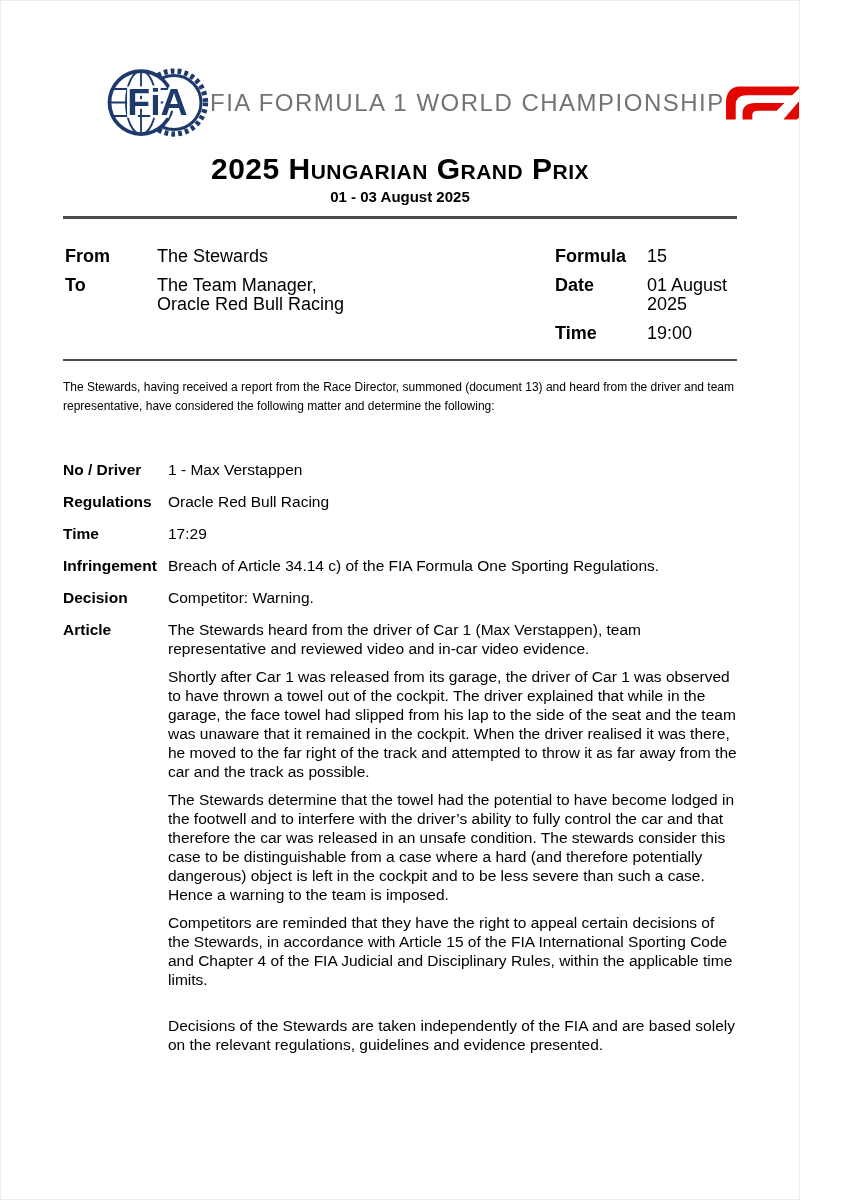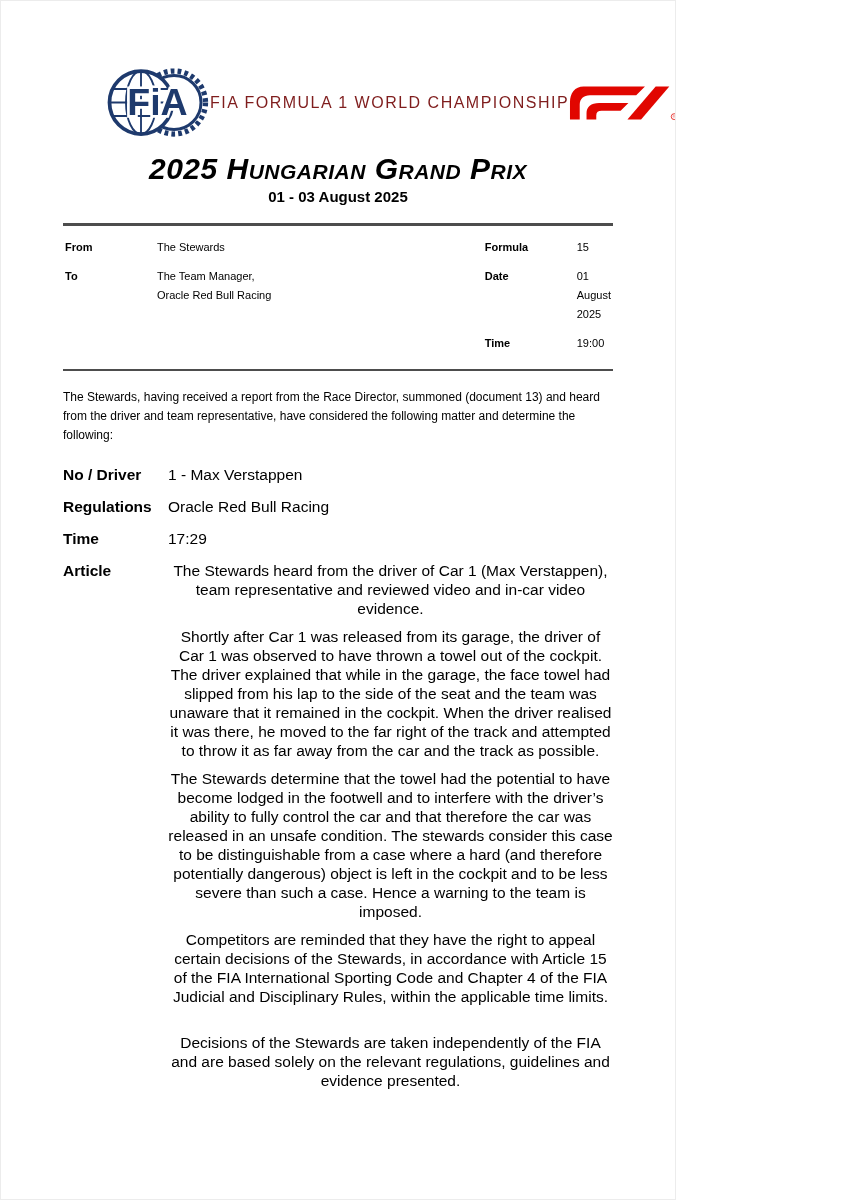--- a/index.html
+++ b/index.html
@@ -1,60 +1,60 @@
 <!DOCTYPE html>
 <html><head>
 <meta charset="utf-8">
 <style>
   html,body{margin:0;padding:0;background:#fff;}
   .page{
-    width:676px;height:1200px;box-sizing:border-box;
+    width:800px;height:1200px;box-sizing:border-box;
     border:1px solid #ececec;background:#fff;
     font-family:"Liberation Sans",sans-serif;color:#000;
     overflow:hidden;position:relative;
   }
   .content{padding:0 62px;}
 
   
   .doc-header{display:flex;align-items:center;margin-top:64px;}
   .fia-logo{margin-left:42px;flex-shrink:0;}
   .championship-title{
-    flex:1;text-align:center;font-size:16px;letter-spacing:1.5px;
-    color:#7f1d1d;font-weight:400;white-space:nowrap;
+    flex:1;text-align:center;font-size:24px;letter-spacing:1.5px;
+    color:#737373;font-weight:400;white-space:nowrap;
   }
   .f1-logo{margin-right:24px;flex-shrink:0;}
 
   
   .title-block{text-align:center;margin-top:12px;}
   .gp-title{
     font-variant:small-caps;font-weight:bold;font-size:30px;
-    letter-spacing:0.5px;line-height:1.1;font-style:italic;
+    letter-spacing:0.5px;line-height:1.1;
   }
   .event-dates{font-weight:bold;font-size:15px;margin-top:3px;}
 
   
   .info-table{
-    margin-top:18px;display:flex;
+    margin-top:11px;display:flex;
     border-top:3px solid #4d4d4d;border-bottom:2px solid #4d4d4d;
-    padding:12px 2px 16px 2px;font-size:11px;line-height:19px;
+    padding:28px 2px 16px 2px;font-size:18px;line-height:19px;
   }
   .info-left{width:490px;box-sizing:border-box;}
   .info-right{flex:1;}
   .info-row{display:flex;margin-bottom:10px;}
   .info-row:last-child{margin-bottom:0;}
   .info-label{width:92px;flex-shrink:0;font-weight:bold;}
   .info-value{flex:1;white-space:pre-line;}
 
   
   .intro{margin-top:17px;font-size:12px;line-height:19px;}
-  .details{margin-top:20px;}
+  .details{margin-top:44px;}
   .detail-row{display:flex;margin-bottom:13px;font-size:15.5px;line-height:19px;}
   .detail-label{width:105px;flex-shrink:0;font-weight:bold;}
   .detail-value{flex:1;}
-  .reason-paragraphs p{margin:0 0 9px 0;text-align:center;}
+  .reason-paragraphs p{margin:0 0 9px 0;}
   .reason-paragraphs p.extra-gap{margin-top:27px;}
 </style>
 </head>
 <body>
 
 <div class="page">
   <div class="content">
 
     <div class="doc-header">
       <svg class="fia-logo" width="105" height="75" viewBox="0 0 140 100">
@@ -123,20 +123,28 @@
         <div class="detail-value">1 - Max Verstappen</div>
       </div>
       <div class="detail-row">
         <div class="detail-label">Regulations</div>
         <div class="detail-value">Oracle Red Bull Racing</div>
       </div>
       <div class="detail-row">
         <div class="detail-label">Time</div>
         <div class="detail-value">17:29</div>
       </div>
+      <div class="detail-row">
+        <div class="detail-label">Infringement</div>
+        <div class="detail-value">Breach of Article 34.14 c) of the FIA Formula One Sporting Regulations.</div>
+      </div>
+      <div class="detail-row">
+        <div class="detail-label">Decision</div>
+        <div class="detail-value">Competitor: Warning.</div>
+      </div>
 
       <div class="detail-row">
         <div class="detail-label">Article</div>
         <div class="detail-value reason-paragraphs">
           <p>The Stewards heard from the driver of Car 1 (Max Verstappen), team representative and reviewed video and in-car video evidence.</p>
           <p>Shortly after Car 1 was released from its garage, the driver of Car 1 was observed to have thrown a towel out of the cockpit. The driver explained that while in the garage, the face towel had slipped from his lap to the side of the seat and the team was unaware that it remained in the cockpit. When the driver realised it was there, he moved to the far right of the track and attempted to throw it as far away from the car and the track as possible.</p>
           <p>The Stewards determine that the towel had the potential to have become lodged in the footwell and to interfere with the driver’s ability to fully control the car and that therefore the car was released in an unsafe condition. The stewards consider this case to be distinguishable from a case where a hard (and therefore potentially dangerous) object is left in the cockpit and to be less severe than such a case. Hence a warning to the team is imposed.</p>
           <p>Competitors are reminded that they have the right to appeal certain decisions of the Stewards, in accordance with Article 15 of the FIA International Sporting Code and Chapter 4 of the FIA Judicial and Disciplinary Rules, within the applicable time limits.</p>
           <p class="extra-gap">Decisions of the Stewards are taken independently of the FIA and are based solely on the relevant regulations, guidelines and evidence presented.</p>
         </div>

